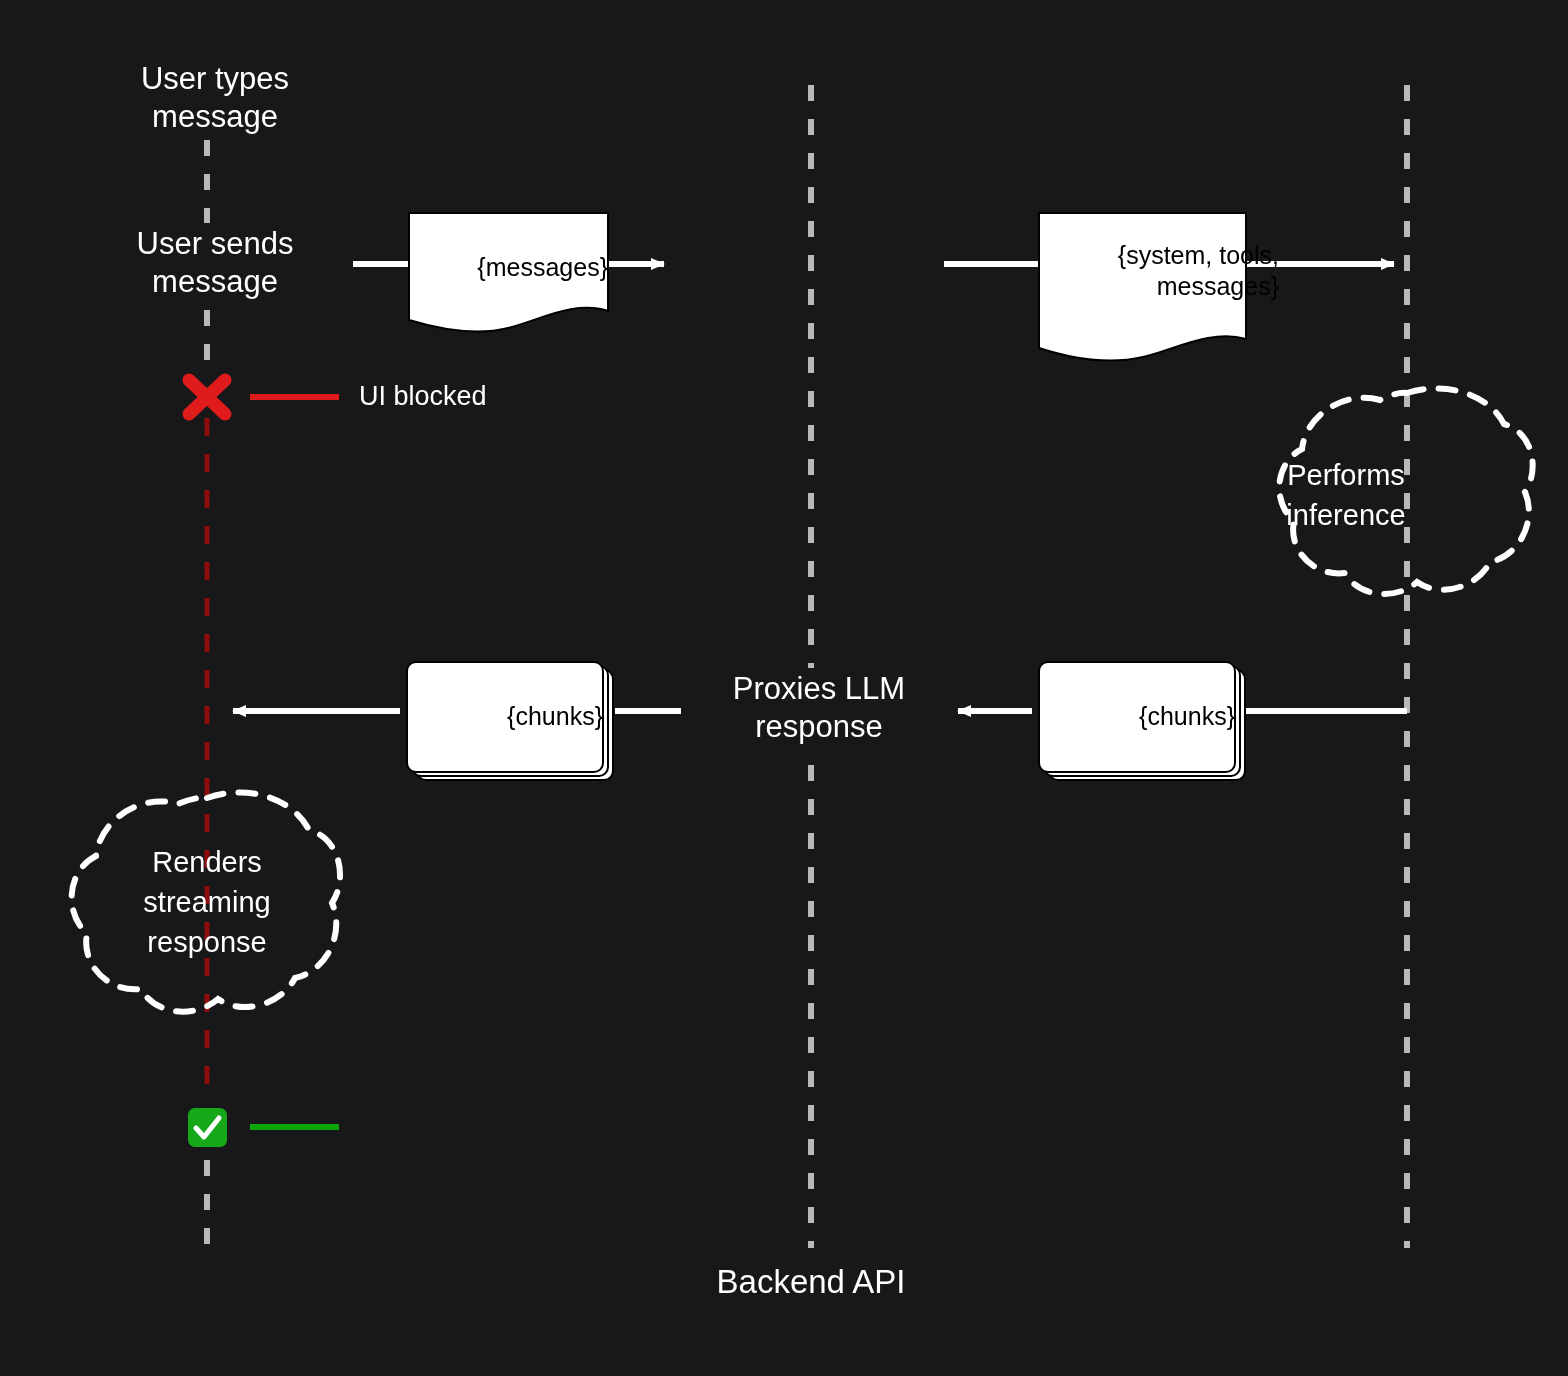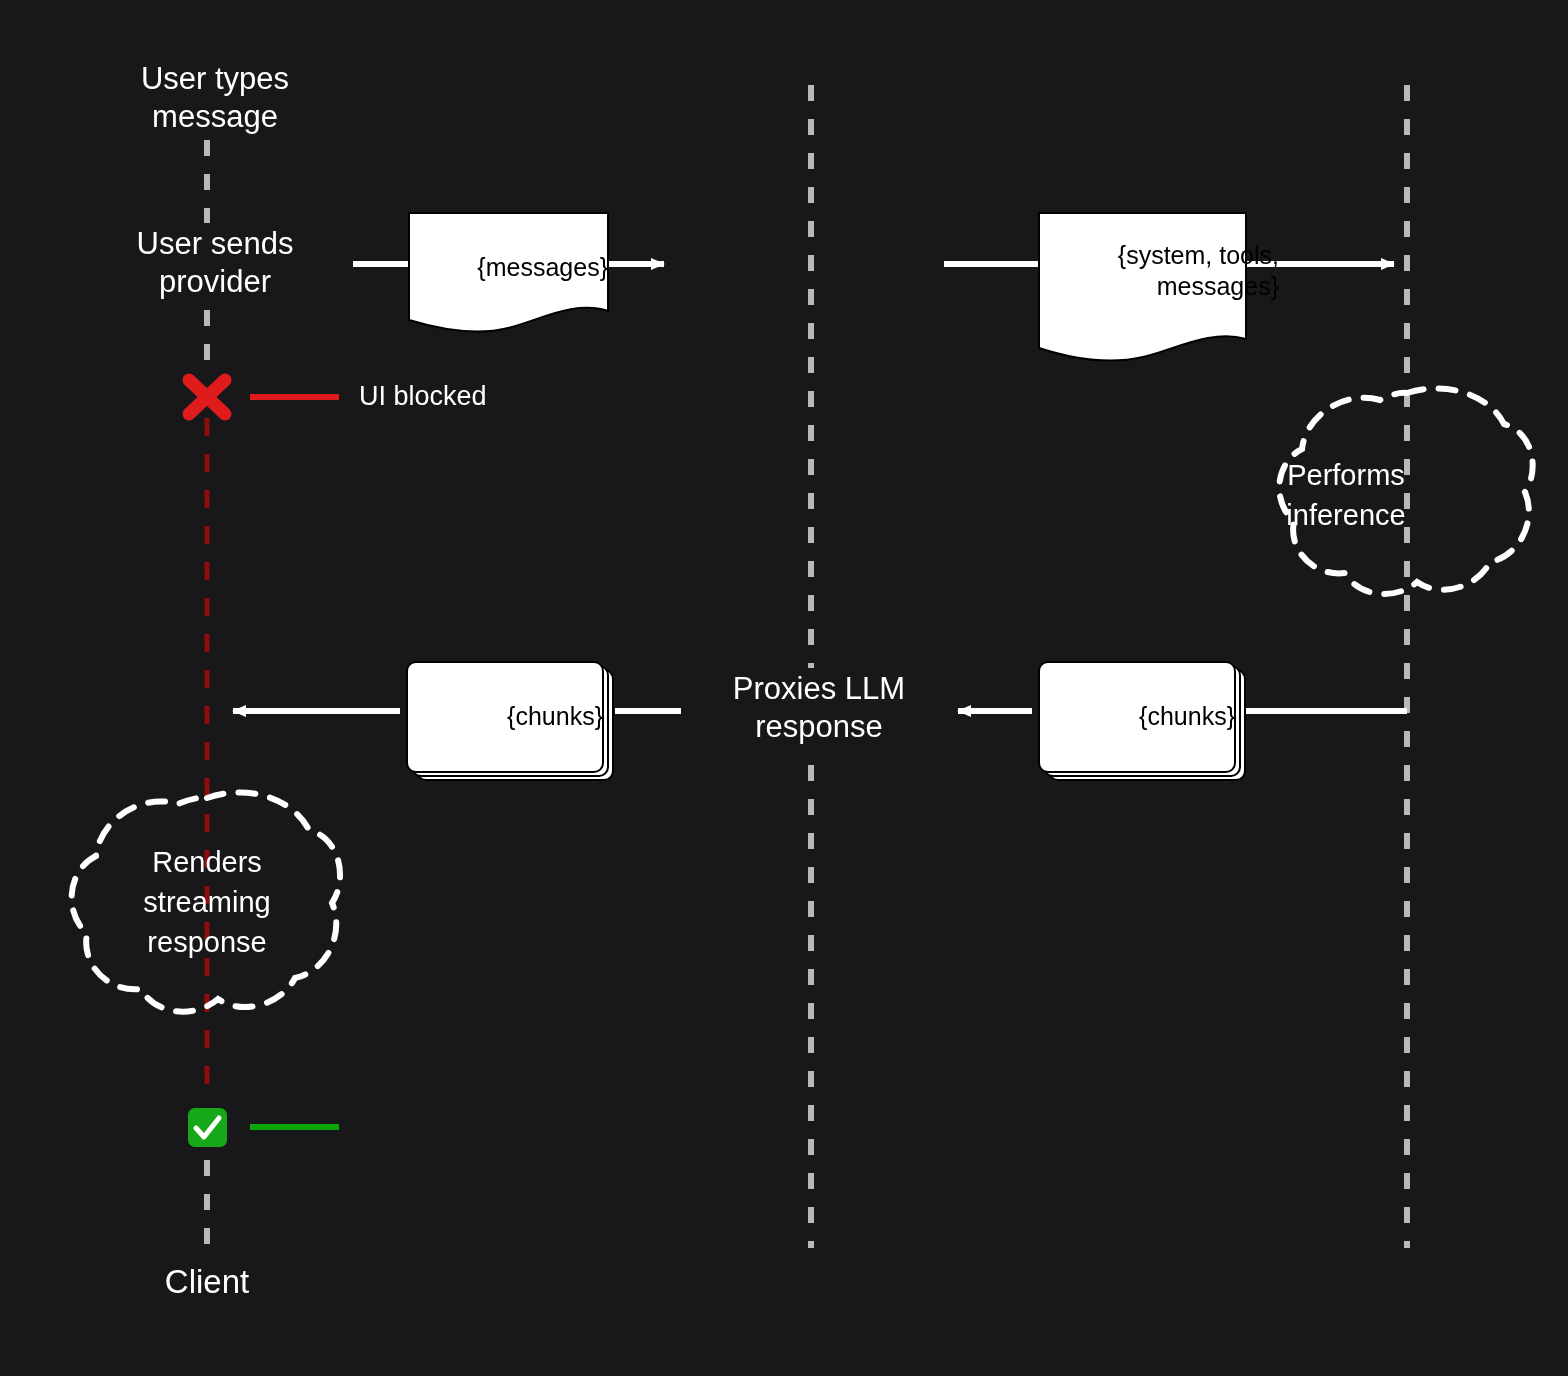--- a/index.html
+++ b/index.html
@@ -175,21 +175,21 @@
     <g>
       <rect x="160" y="1108" width="39" height="39" rx="7" fill="#17a81a"></rect>
       <path d="M168,1128 L176,1137 L191,1118" fill="none" stroke="#ffffff" stroke-width="5" stroke-linecap="round" stroke-linejoin="round"></path>
     </g>
   </svg>
 
   <div class="lbl activity-label" style="left:49px; top:58px; width:260px;">User types
 message</div>
 
   <div class="lbl activity-label" style="left:49px; top:223px; width:260px;">User sends
-provider</div>
+message</div>
 
 
   <div class="lbl activity-label" style="left:653px; top:668px; width:260px;">Proxies LLM
 response</div>
 
   <div class="shape-label" style="left:381px; top:252px; width:199px;">{messages}</div>
 
   <div class="shape-label" style="left:1044px; top:240px; width:207px;">{system, tools,
 messages}</div>
 
@@ -200,17 +200,17 @@
   <div class="cloud-label" style="left:1198px; top:455px; width:240px;">Performs
 inference</div>
 
   <div class="cloud-label" style="left:59px; top:842px; width:240px;">Renders
 streaming
 response</div>
 
   <div class="lbl legend-label" style="left:331px; top:380px; width:320px;">UI blocked</div>
 
 
-  <div class="lbl lifeline-label" style="left:29px; top:1262px; width:300px;">Client</div>
-
+
+  <div class="lbl lifeline-label" style="left:633px; top:1262px; width:300px;">Backend API</div>
 
 
 </div>
 
 </body></html>

